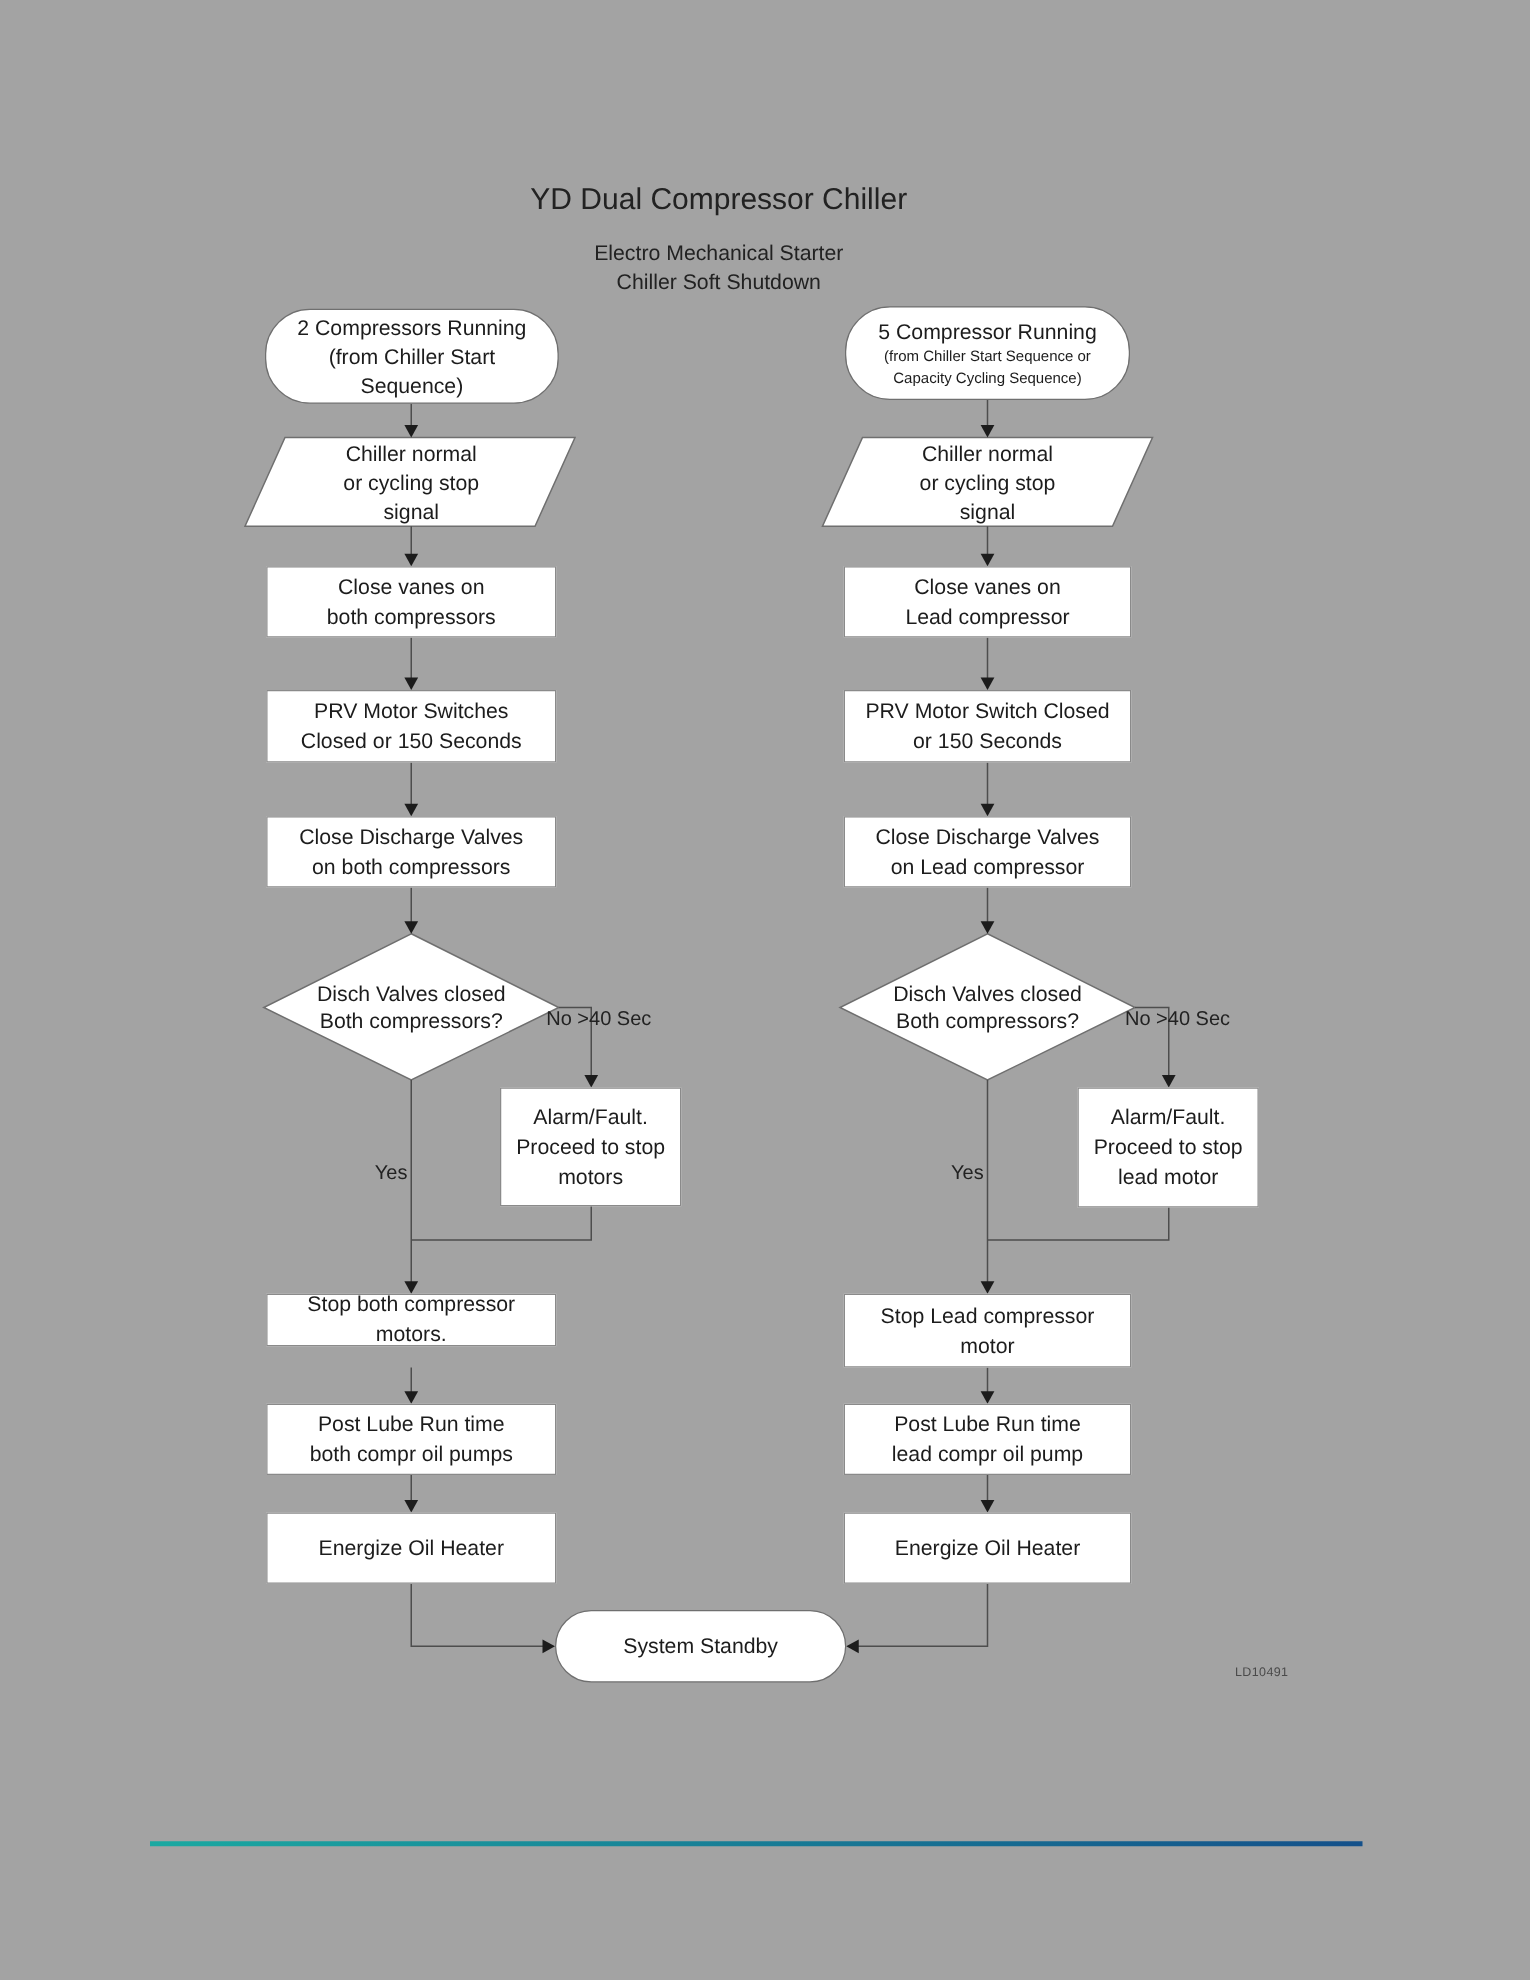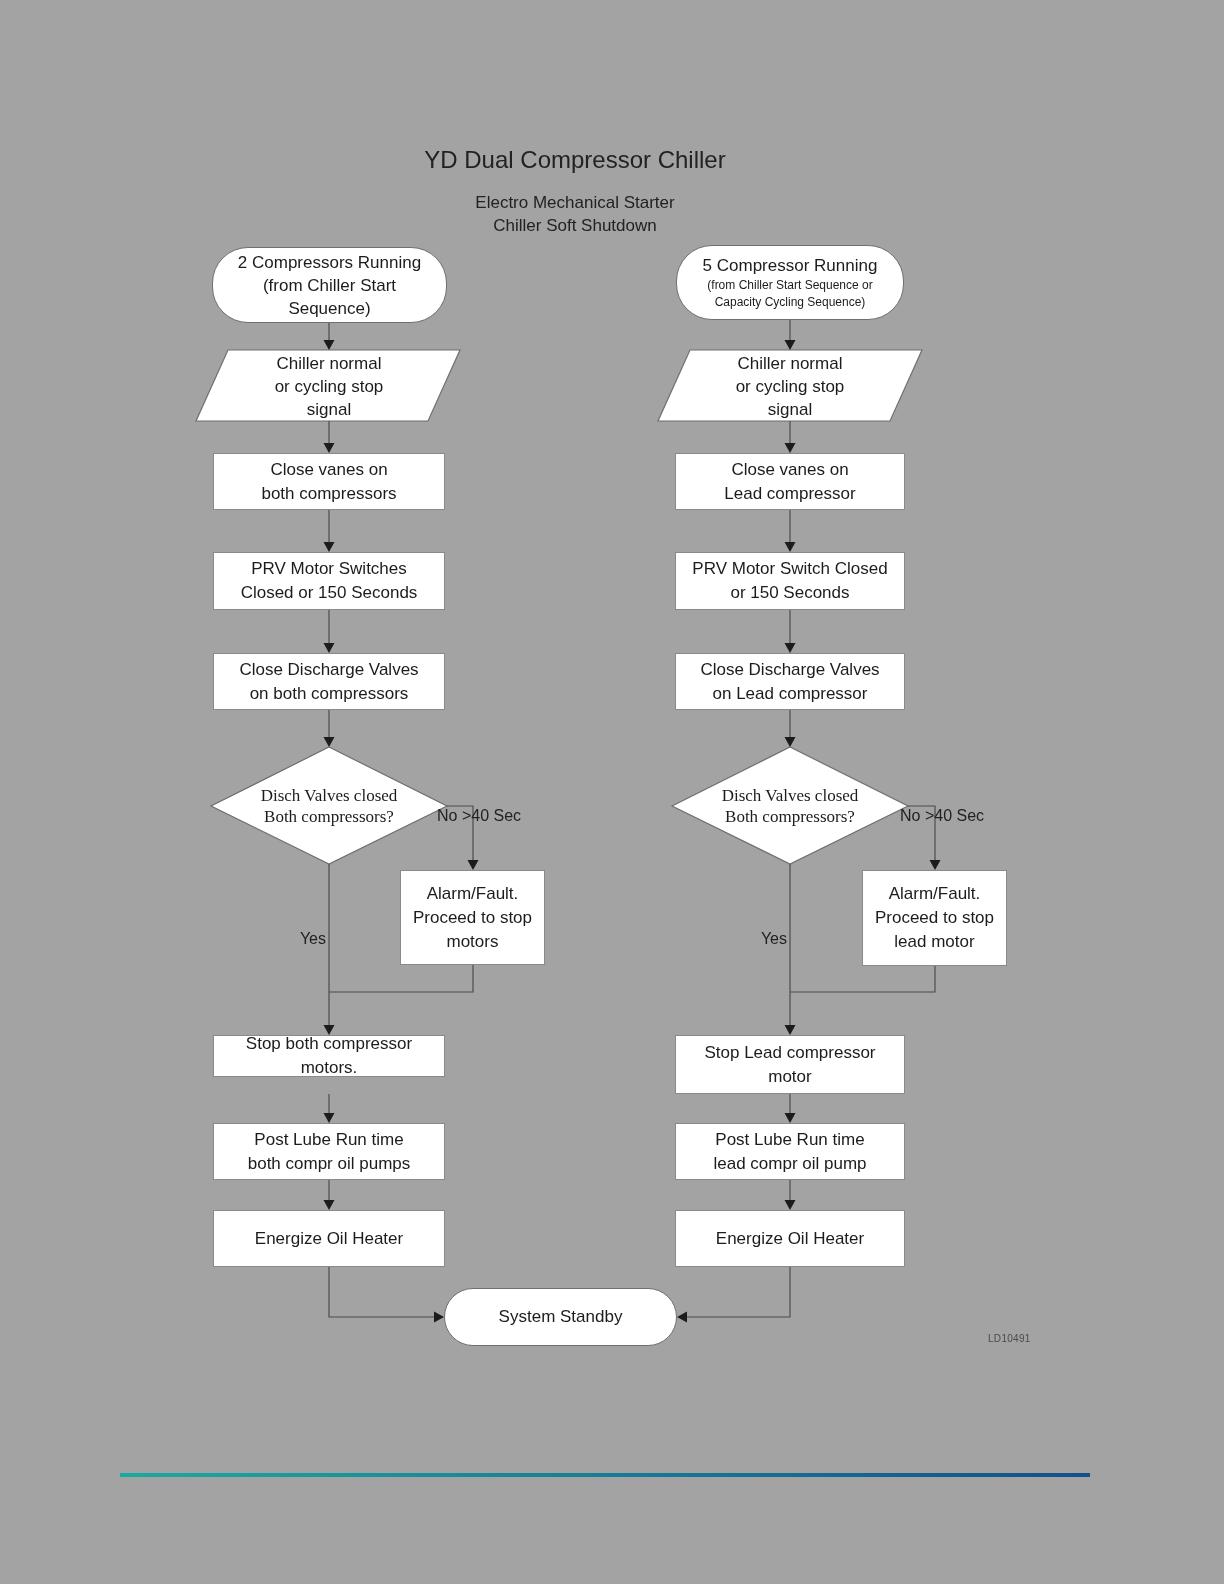--- a/index.html
+++ b/index.html
@@ -15,21 +15,21 @@
     position:absolute;z-index:2;background:#ffffff;border:1.2px solid #8a8a8a;
     display:flex;align-items:center;justify-content:center;text-align:center;
     font-size:17px;line-height:24px;box-sizing:border-box;
   }
   .stadium{border-radius:36px;border:1.2px solid #6f6f6f;line-height:23px;}
   .terminal{border-radius:29px;border:1.2px solid #6f6f6f;}
   .shape-label{
     position:absolute;z-index:3;display:flex;align-items:center;justify-content:center;
     text-align:center;font-size:17px;line-height:23px;pointer-events:none;
   }
-  .shape-label.diamond-lab{line-height:21px;font-family:Liberation Serif, serif;}
+  .shape-label.diamond-lab{line-height:21px;}
   .big{display:block;font-size:17px;line-height:22px;}
   .small{display:block;font-size:12px;line-height:17px;}
   .branch-label{position:absolute;z-index:3;font-size:16px;line-height:15px;color:#222;}
   .yes-lab{width:32px;text-align:right;}
   .fig-id{position:absolute;z-index:3;font-size:10px;color:#4a4a4a;letter-spacing:0.3px;}
   .rule{position:absolute;z-index:3;left:120px;top:1473px;width:970px;height:4px;}
 
   
   #n-l-start{left:212px;top:247px;width:235px;height:76px;}
   #n-l-vanes{left:213px;top:453px;width:232px;height:57px;}

